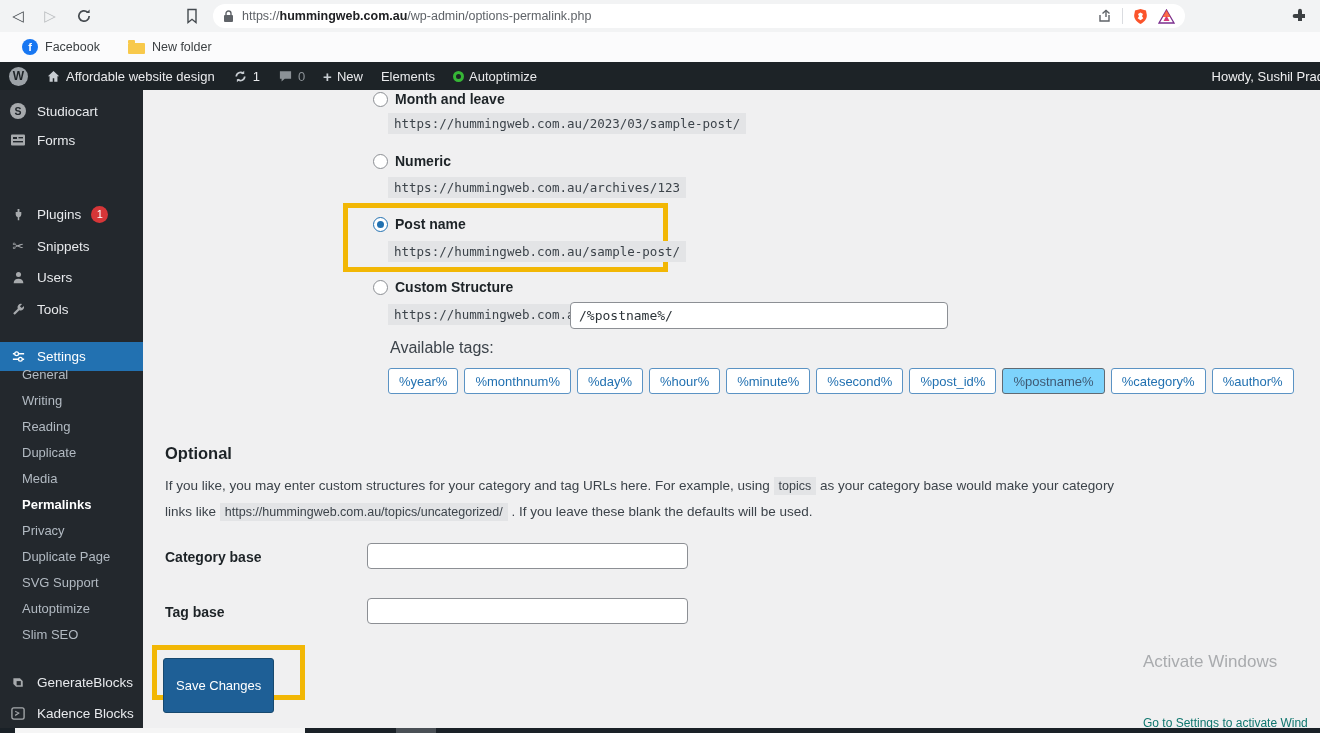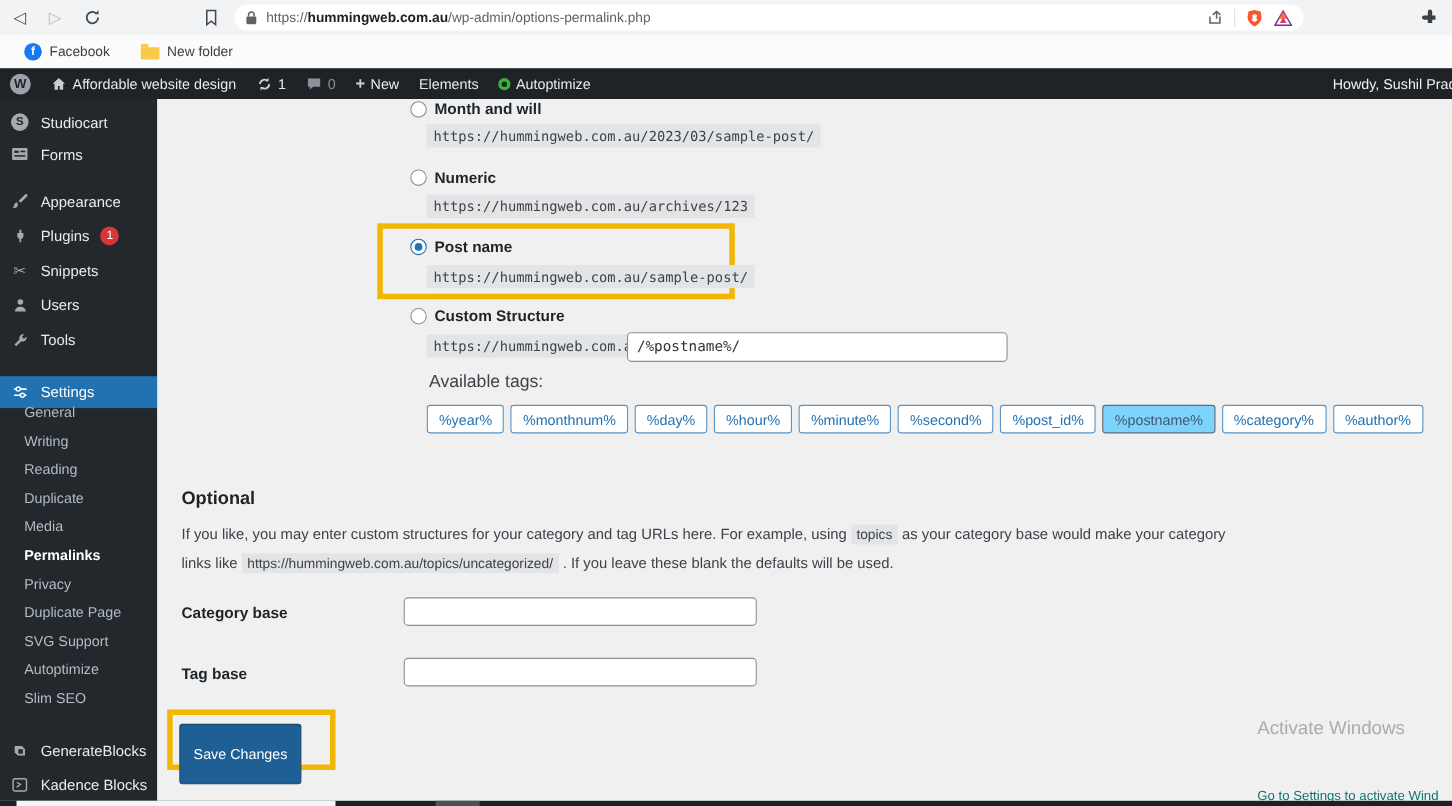--- a/index.html
+++ b/index.html
@@ -181,28 +181,20 @@
     <span class="sb-ico">
         <svg width="16" height="14" viewBox="0 0 16 14">
           <rect x="1" y="1.5" width="14" height="11" rx="1" fill="#a7aaad"></rect>
           <rect x="3" y="4" width="4" height="2" fill="#23282d"></rect>
           <rect x="8.5" y="4" width="4.5" height="1.4" fill="#23282d"></rect>
           <rect x="3" y="8" width="10" height="1.4" fill="#23282d"></rect>
         </svg>
       </span>
     <span>Forms</span>
   </div>
-  <div class="sb-item" style="top:79px">
-    <span class="sb-ico">
-        <svg width="16" height="16" viewBox="0 0 16 16">
-          <path d="M13 1.6 7 7.6l1.8 1.8 6-6a1.3 1.3 0 0 0-1.8-1.8zM5.8 8.8c-1.5 0-2.5 1-2.8 2.5-.2 1-.7 1.6-1.6 2 1.2 1 2.9 1 4-.1 1-1 1.2-2.4.4-3.4z" fill="#a7aaad"></path>
-        </svg>
-      </span>
-    <span>Appearance</span>
-  </div>
   <div class="sb-item" style="top:110px">
     <span class="sb-ico">
         <svg width="15" height="15" viewBox="0 0 16 16">
           <path d="M5 2v3.2h2V2h2v3.2h2v2.8a3 3 0 0 1-2.2 2.9V14H7.2v-3.1A3 3 0 0 1 5 8z" fill="#a7aaad"></path>
         </svg>
       </span>
     <span>Plugins</span>
     <span class="badge">1</span>
   </div>
   <div class="sb-item" style="top:142px">
@@ -265,37 +257,37 @@
           <path d="M5 5l5 2.5L5 11v-2l3-1.5L5 6.5z" fill="#a7aaad"></path>
         </svg>
       </span>
     <span>Kadence Blocks</span>
   </div>
 </div>
 
 <div class="content">
 
   <div class="abs radio" style="left:230px; top:2px"></div>
-  <div class="abs opt-label" style="left:252px; top:1px">Month and will</div>
+  <div class="abs opt-label" style="left:252px; top:1px">Month and leave</div>
   <div class="abs" style="left:245px; top:23px"><span class="code-chip">https://hummingweb.com.au/2023/03/sample-post/</span></div>
 
   <div class="abs radio" style="left:230px; top:64px"></div>
   <div class="abs opt-label" style="left:252px; top:63px">Numeric</div>
   <div class="abs" style="left:245px; top:87px"><span class="code-chip">https://hummingweb.com.au/archives/123</span></div>
 
   <div class="hl-box" style="left:200px; top:113px; width:325px; height:69px"></div>
 
   <div class="abs radio checked" style="left:230px; top:127px"></div>
   <div class="abs opt-label" style="left:252px; top:126px">Post name</div>
   <div class="abs" style="left:245px; top:151px"><span class="code-chip">https://hummingweb.com.au/sample-post/</span></div>
 
   <div class="abs radio" style="left:230px; top:190px"></div>
   <div class="abs opt-label" style="left:252px; top:189px">Custom Structure</div>
   <div class="abs" style="left:245px; top:214px"><span class="code-chip">https://hummingweb.com.au</span></div>
-  <input class="abs text-input mono" style="left: 427px; top: 212px; width: 346px; height: 27px; font-size: 13px;" value="/%postname%/">
+  <input class="abs text-input mono" style="left: 427px; top: 212px; width: 378px; height: 27px; font-size: 13px;" value="/%postname%/">
 
   <div class="abs" style="left:247px; top:249px; font-size:16px; color:#3c434a">Available tags:</div>
   <div class="abs tags-row" style="left:245px; top:278px">
     <button class="tag-btn">%year%</button>
     <button class="tag-btn">%monthnum%</button>
     <button class="tag-btn">%day%</button>
     <button class="tag-btn">%hour%</button>
     <button class="tag-btn">%minute%</button>
     <button class="tag-btn">%second%</button>
     <button class="tag-btn">%post_id%</button>

